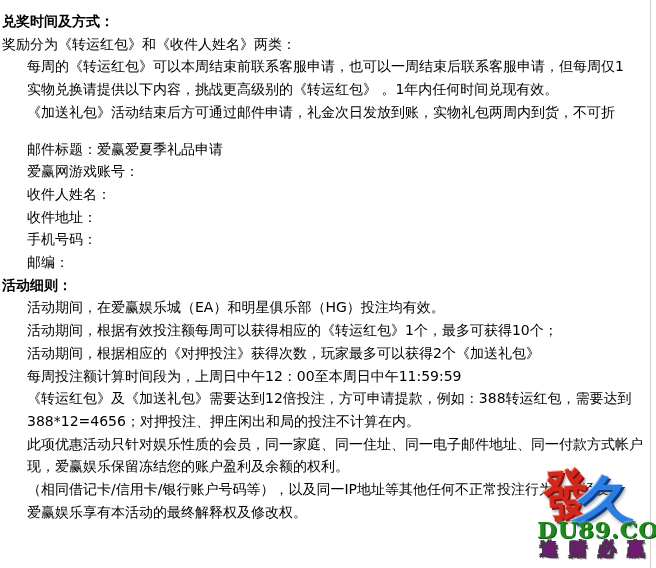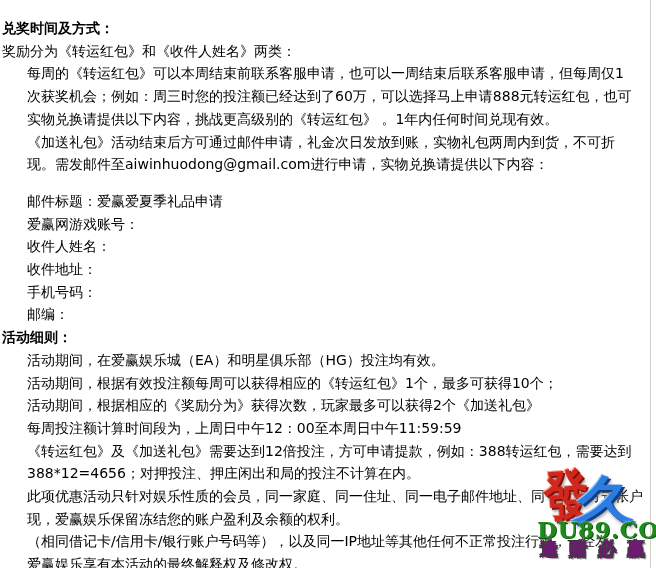--- a/index.html
+++ b/index.html
@@ -7,21 +7,21 @@
   body {
     width: 656px; height: 568px;
     font-family: "DejaVu Sans", sans-serif;
     color: #000000;
     overflow: hidden;
     position: relative;
   }
   .page {
     position: relative;
     width: 656px; height: 568px;
-    padding: 17px 0 0 2px;
+    padding: 10px 0 0 2px;
     font-size: 14px;
     line-height: 22.7px;
     background: #ffffff;
   }
   .heading { font-weight: bold; white-space: nowrap; }
   .line { white-space: nowrap; }
   .indent { margin-left: 25px; }
   .mail-block { margin-top: 14px; }
   .rules-heading { }
   .right-border {
@@ -81,41 +81,39 @@
 <body>
 
 <div class="page">
 
   <div class="heading">兑奖时间及方式：</div>
 
   <div class="line">奖励分为《转运红包》和《收件人姓名》两类：</div>
 
   <div class="indent">
       <div class="line">每周的《转运红包》可以本周结束前联系客服申请，也可以一周结束后联系客服申请，但每周仅1</div>
-      <div class="line">次获奖机会；例如：周三时您的投注额已经达到了60万，可以选择马上申请888元转运红包，也可</div>
       <div class="line">实物兑换请提供以下内容，挑战更高级别的《转运红包》 。1年内任何时间兑现有效。</div>
       <div class="line">《加送礼包》活动结束后方可通过邮件申请，礼金次日发放到账，实物礼包两周内到货，不可折</div>
-      <div class="line">现。需发邮件至aiwinhuodong@gmail.com进行申请，实物兑换请提供以下内容：</div>
     </div>
 
   <div class="indent mail-block">
       <div class="line">邮件标题：爱赢爱夏季礼品申请</div>
       <div class="line">爱赢网游戏账号：</div>
       <div class="line">收件人姓名：</div>
       <div class="line">收件地址：</div>
       <div class="line">手机号码：</div>
       <div class="line">邮编：</div>
     </div>
 
   <div class="heading rules-heading">活动细则：</div>
 
   <div class="indent">
       <div class="line">活动期间，在爱赢娱乐城（EA）和明星俱乐部（HG）投注均有效。</div>
       <div class="line">活动期间，根据有效投注额每周可以获得相应的《转运红包》1个，最多可获得10个；</div>
-      <div class="line">活动期间，根据相应的《奖励分为》获得次数，玩家最多可以获得2个《加送礼包》</div>
+      <div class="line">活动期间，根据相应的《对押投注》获得次数，玩家最多可以获得2个《加送礼包》</div>
       <div class="line">每周投注额计算时间段为，上周日中午12：00至本周日中午11:59:59</div>
       <div class="line">《转运红包》及《加送礼包》需要达到12倍投注，方可申请提款，例如：388转运红包，需要达到</div>
       <div class="line">388*12=4656；对押投注、押庄闲出和局的投注不计算在内。</div>
       <div class="line">此项优惠活动只针对娱乐性质的会员，同一家庭、同一住址、同一电子邮件地址、同一付款方式帐户</div>
       <div class="line">现，爱赢娱乐保留冻结您的账户盈利及余额的权利。</div>
       <div class="line">（相同借记卡/信用卡/银行账户号码等），以及同一IP地址等其他任何不正常投注行为，一经发</div>
       <div class="line">爱赢娱乐享有本活动的最终解释权及修改权。</div>
     </div>
 
   <div class="right-border"></div>

